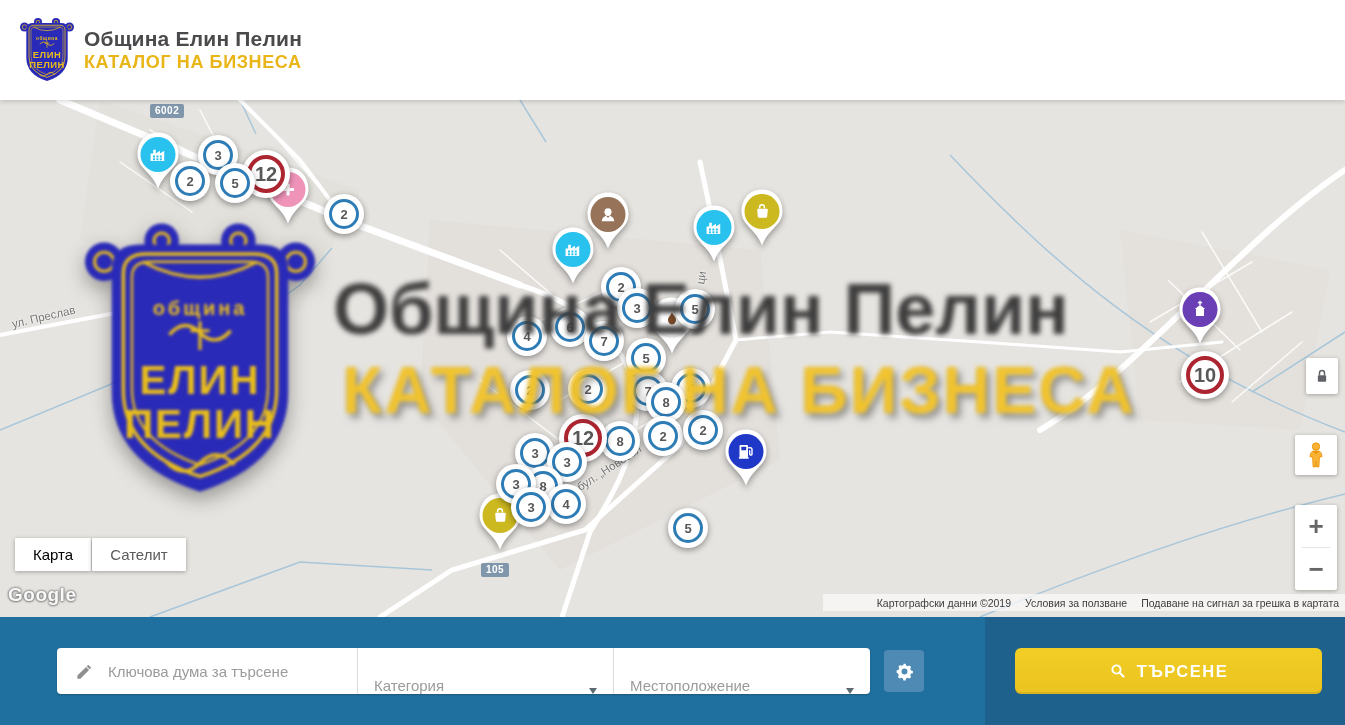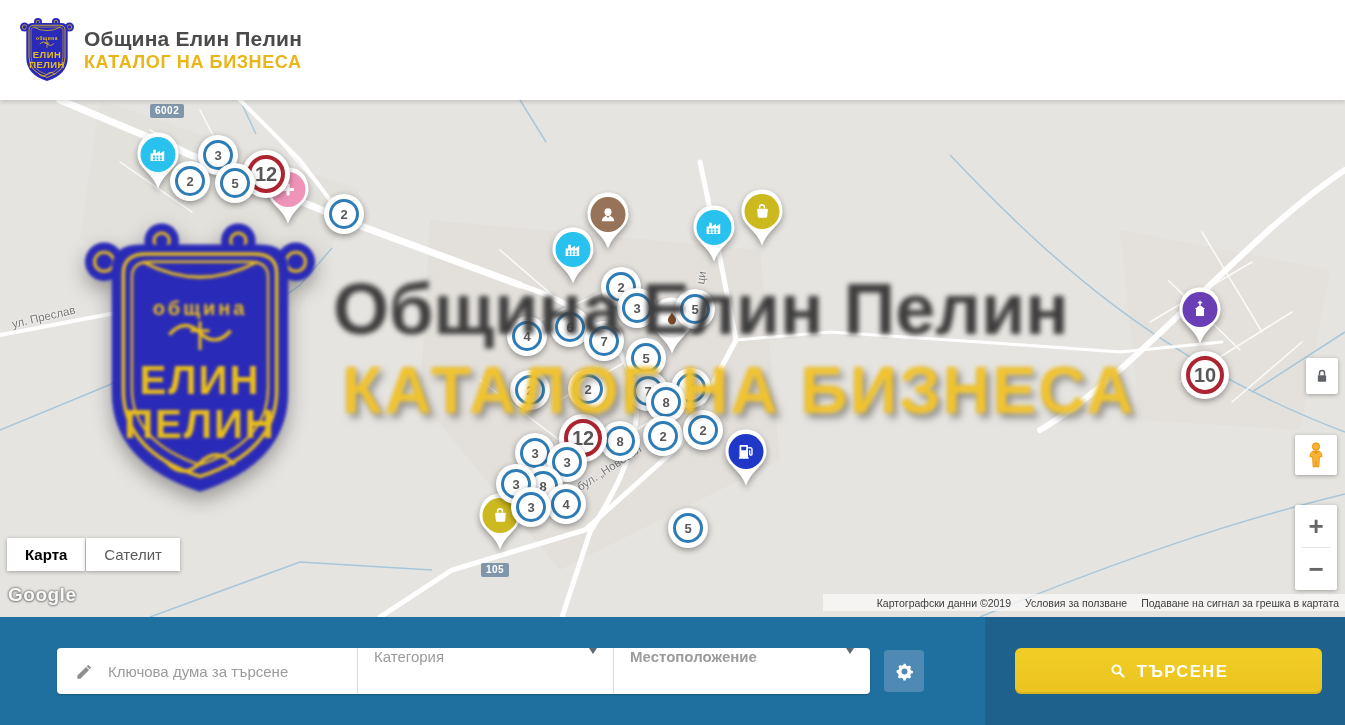--- a/index.html
+++ b/index.html
@@ -64,21 +64,21 @@
     position:absolute;left:342px;top:252px;font-size:66px;font-weight:800;color:#f1c32d;
     white-space:nowrap;letter-spacing:2px;
     filter:blur(2.2px) drop-shadow(4px 5px 3px rgba(70,70,70,.55));
   }
   
   .maptype{position:absolute;left:7px;top:438px;z-index:7;display:flex;gap:1px;}
   .maptype button{
     border:none;background:#fff;height:33px;padding:0 18px;font-family:"Liberation Sans",sans-serif;
     font-size:15px;color:#5b5b5b;cursor:pointer;box-shadow:0 1px 4px rgba(0,0,0,.3);border-radius:1px;
   }
-  .maptype button.active{font-weight:700;color:#000;}
+  .maptype button.active{font-weight:400;color:#000;margin-left:8px;}
   .google-logo{
     position:absolute;left:8px;top:484px;z-index:7;font-size:19px;font-weight:700;letter-spacing:.5px;
     color:rgba(255,255,255,.95);
     text-shadow:0 1px 2px rgba(120,120,120,.85),0 -1px 2px rgba(120,120,120,.5),
                 1px 0 2px rgba(120,120,120,.6),-1px 0 2px rgba(120,120,120,.6);
   }
   .attribution{
     position:absolute;right:0;bottom:6px;z-index:7;display:flex;align-items:center;gap:14px;
     background:rgba(250,250,250,.75);height:17px;padding:0 6px;font-size:10.5px;color:#3c3c3c;
   }
@@ -104,25 +104,25 @@
   }
   .sfield{display:flex;align-items:center;}
   .sfield.keyword{width:300px;box-sizing:border-box;padding-left:18px;gap:12px;}
   .sfield.keyword input{
     border:none;outline:none;flex:1;font-family:"Liberation Sans",sans-serif;font-size:15px;color:#555;
     background:transparent;min-width:0;
   }
   .sfield.keyword input::placeholder{color:#9b9b9b;}
   .sdiv{width:1px;background:#dcdcdc;}
   .sselect{
-    box-sizing:border-box;display:flex;align-items:flex-start;justify-content:space-between;
+    box-sizing:border-box;display:flex;align-items:flex-end;justify-content:space-between;
     padding:0 16px;font-size:15px;color:#9b9b9b;cursor:pointer;
   }
   .sselect.category{width:255px;}
-  .sselect.location{width:256px;font-weight:bold;}
+  .sselect.location{width:256px;}
   .caret{width:0;height:0;border-left:4.5px solid transparent;border-right:4.5px solid transparent;
          border-top:6px solid #5d6a72;}
   .gear-btn{
     position:absolute;left:884px;top:33px;width:40px;height:42px;border:none;border-radius:4px;
     background:#4e8ab4;display:flex;align-items:center;justify-content:center;cursor:pointer;
   }
   .search-btn{
     position:absolute;left:1015px;top:31px;width:307px;height:46px;border:none;border-radius:6px;
     background:linear-gradient(#f1ce25,#ecc320);display:flex;align-items:center;justify-content:center;
     gap:10px;cursor:pointer;box-shadow:inset 0 -2px 0 rgba(0,0,0,.08);

